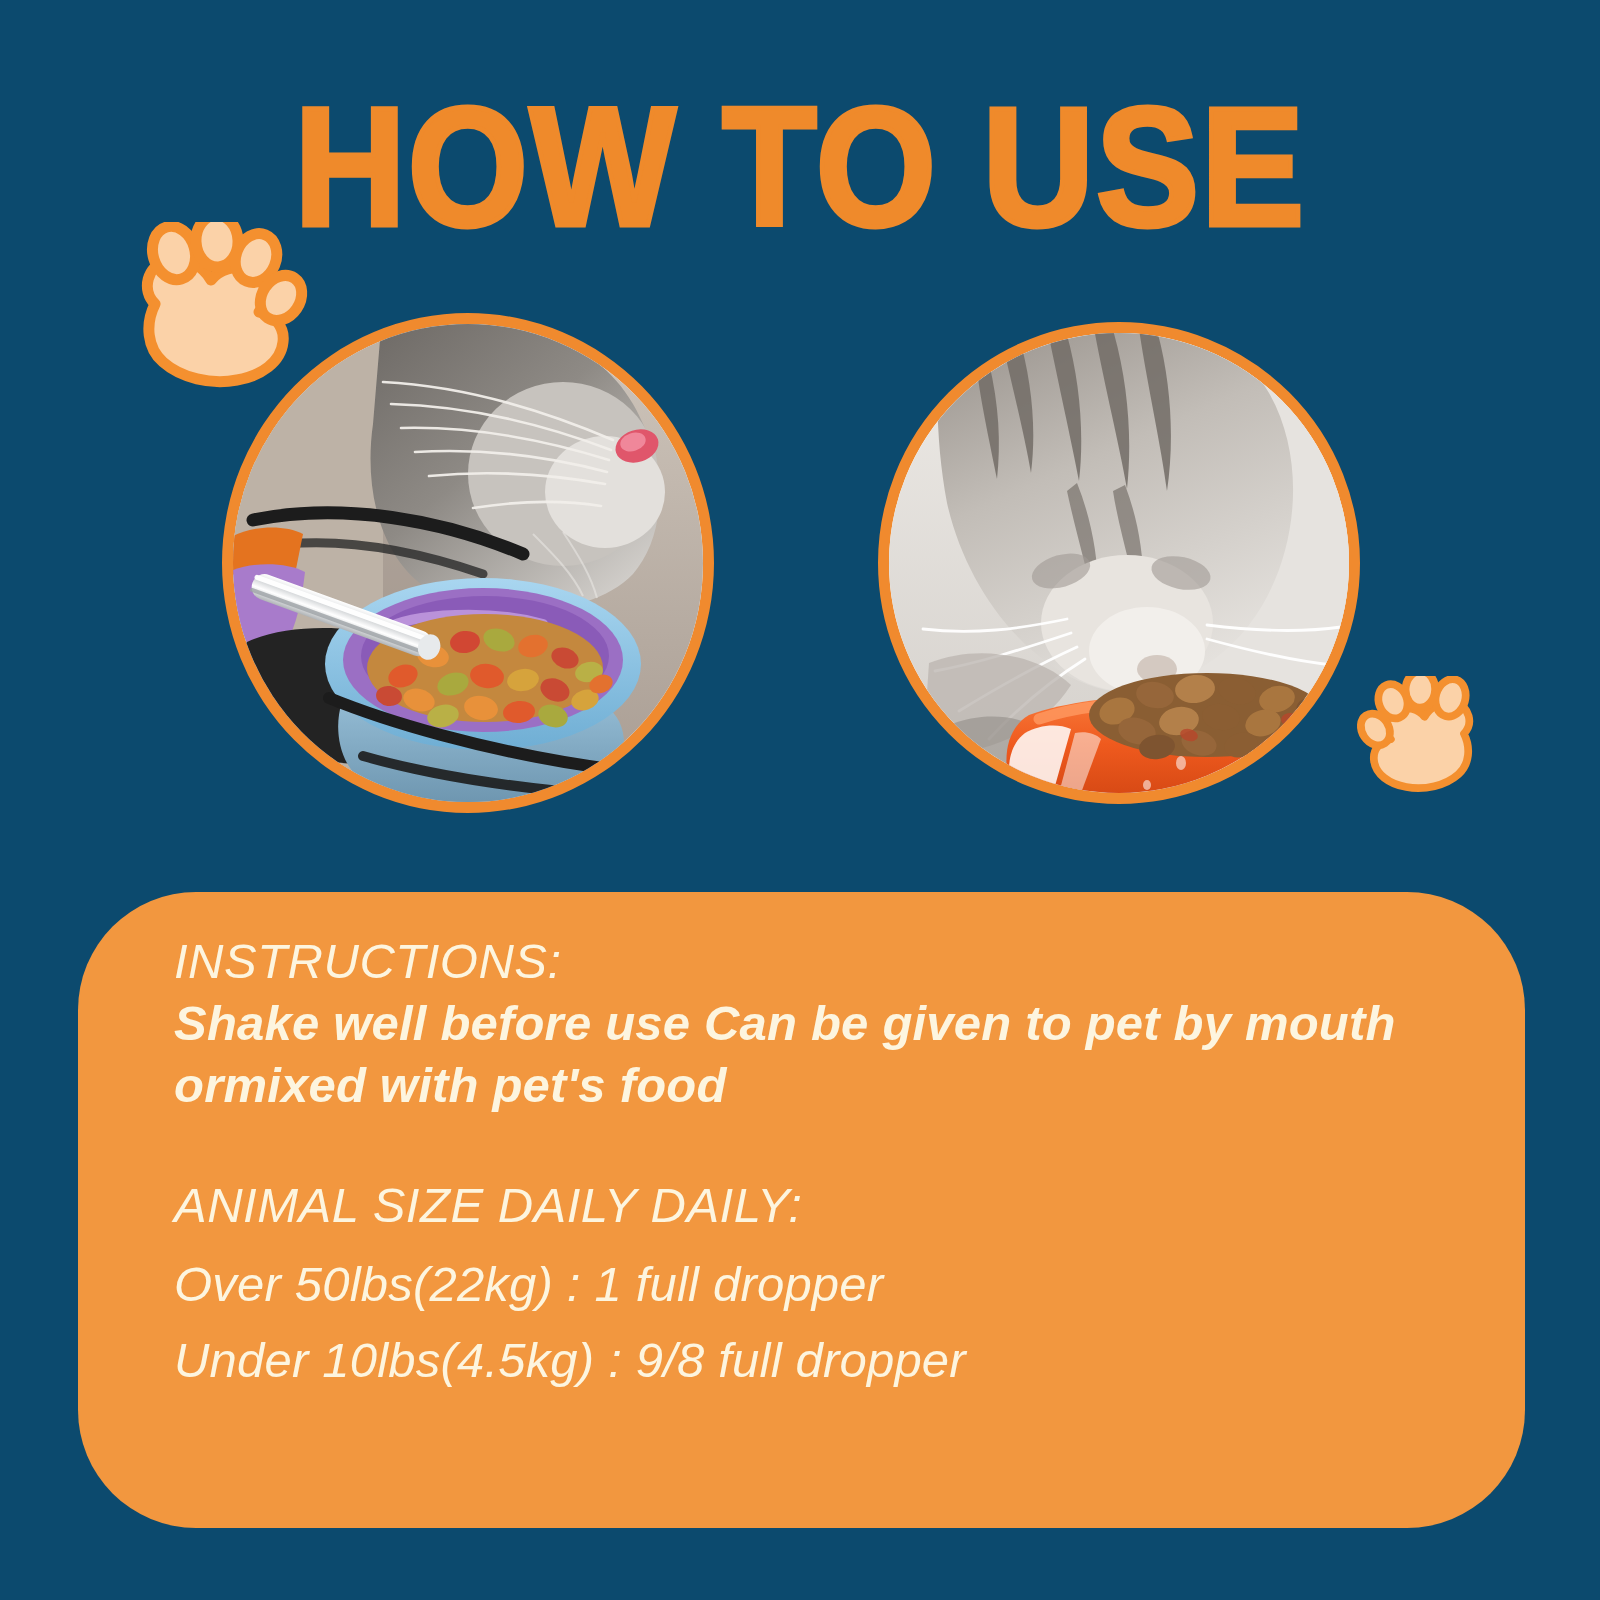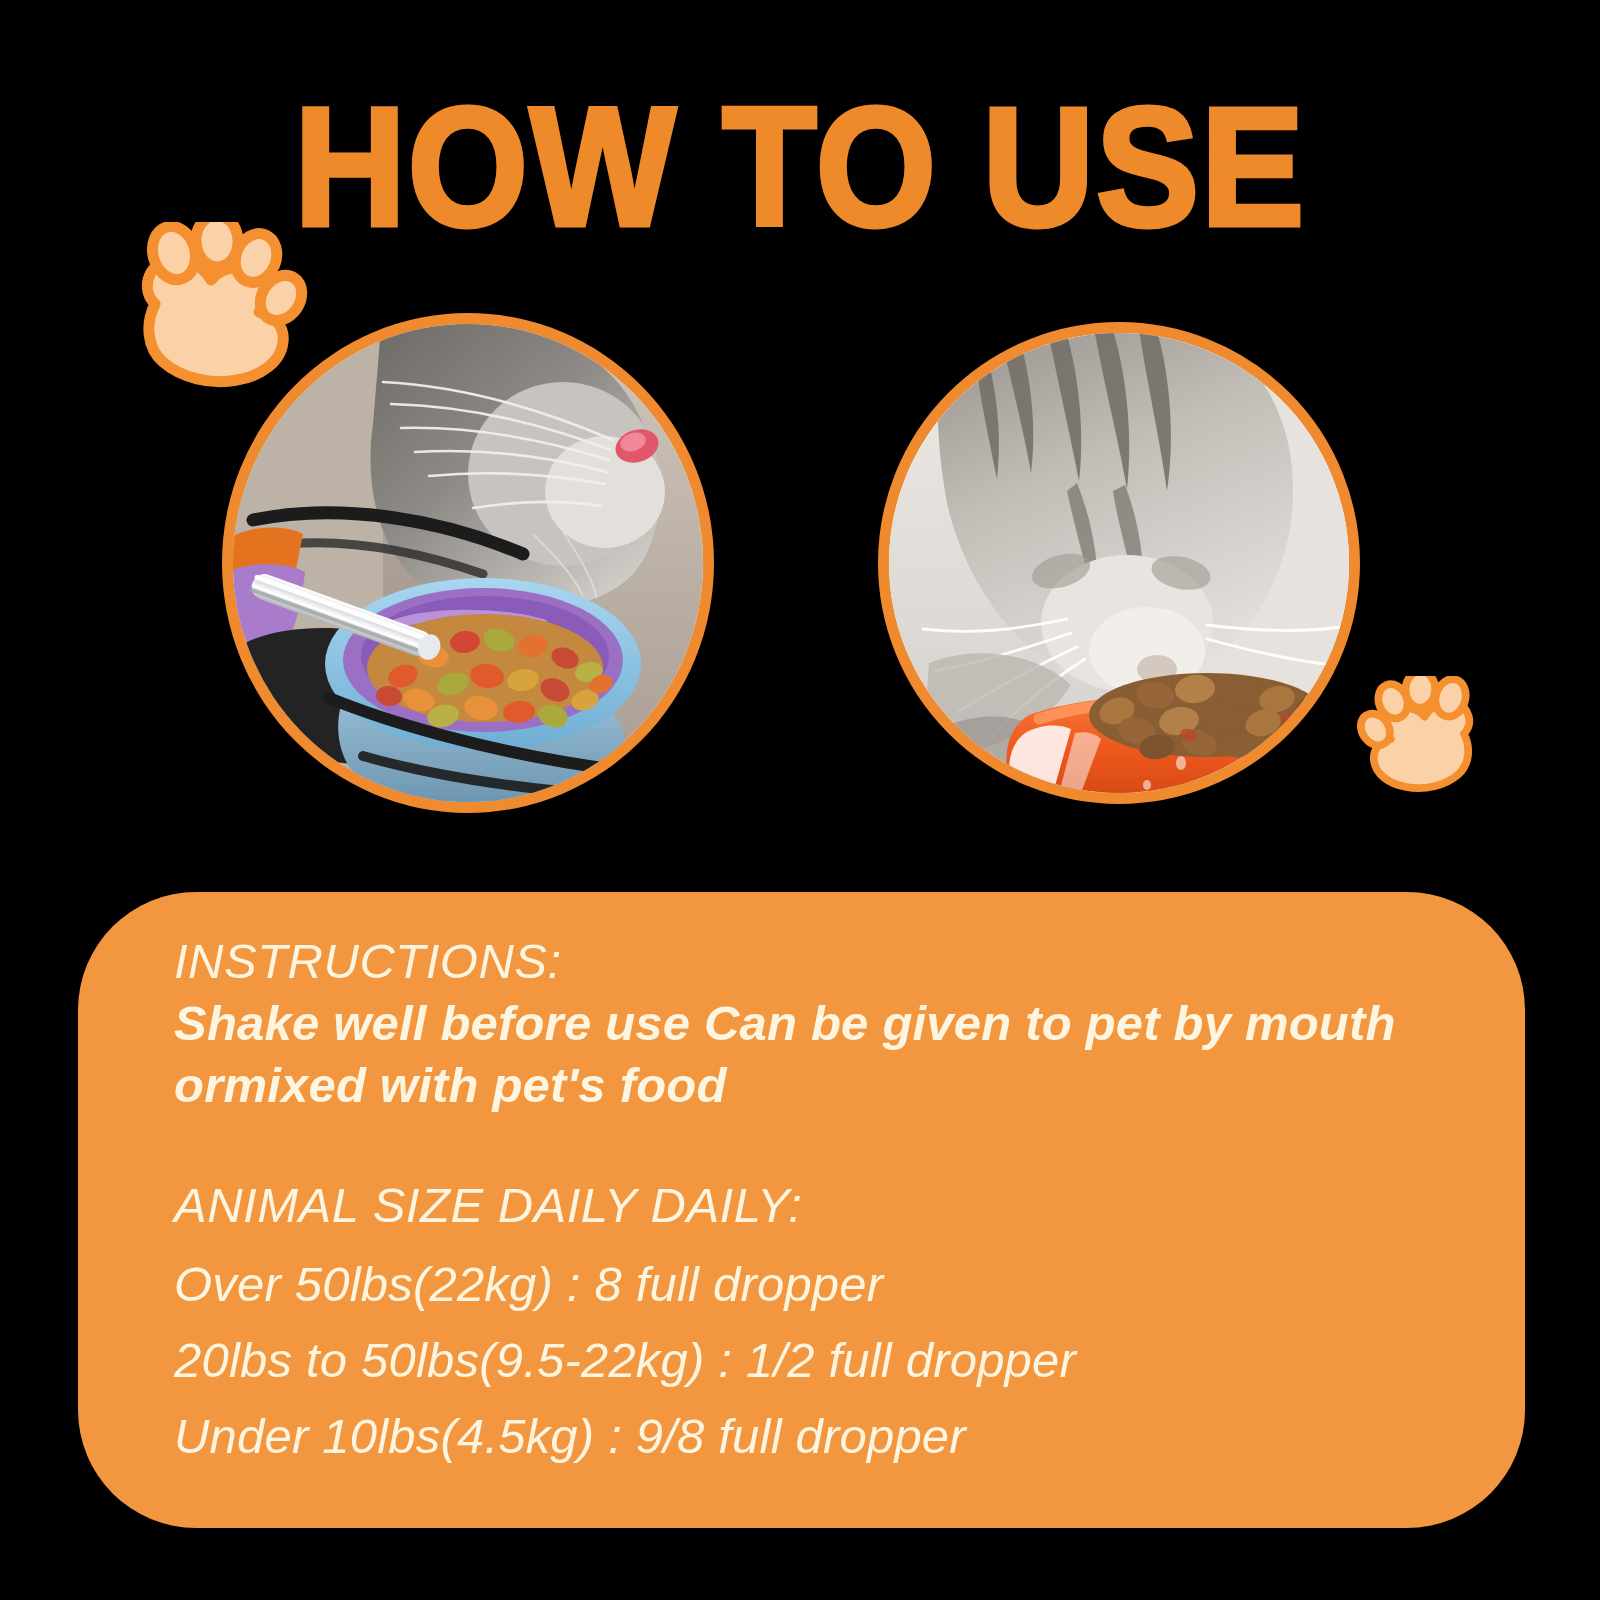--- a/index.html
+++ b/index.html
@@ -10,21 +10,21 @@
   body {
     width: 1600px;
     height: 1600px;
     font-family: "Liberation Sans", sans-serif;
     overflow: hidden;
   }
   #page {
     position: relative;
     width: 1600px;
     height: 1600px;
-    background: #000000;
+    background: #0c4a6e;
   }
 
   
   #title {
     position: absolute;
     left: 0;
     top: 92px;
     width: 1600px;
     text-align: center;
     font-family: "Liberation Sans Narrow", "Liberation Sans", sans-serif;
@@ -359,20 +359,19 @@
 
       <div class="body-line">Shake well before use Can be given to pet by mouth</div>
       <div class="body-line">ormixed with pet's food</div>
 
       <div class="gap"></div>
 
       <div class="heading">ANIMAL SIZE DAILY DAILY:</div>
 
       <div class="gap-small"></div>
 
-      <div class="dose-line">Over 50lbs(22kg) : 8 full dropper</div>
-      <div class="dose-line">20lbs to 50lbs(9.5-22kg) : 1/2 full dropper</div>
+      <div class="dose-line">Over 50lbs(22kg) : 1 full dropper</div>
       <div class="dose-line">Under 10lbs(4.5kg) : 9/8 full dropper</div>
 
     </div>
   </div>
 
 </div>
 
 </body></html>

